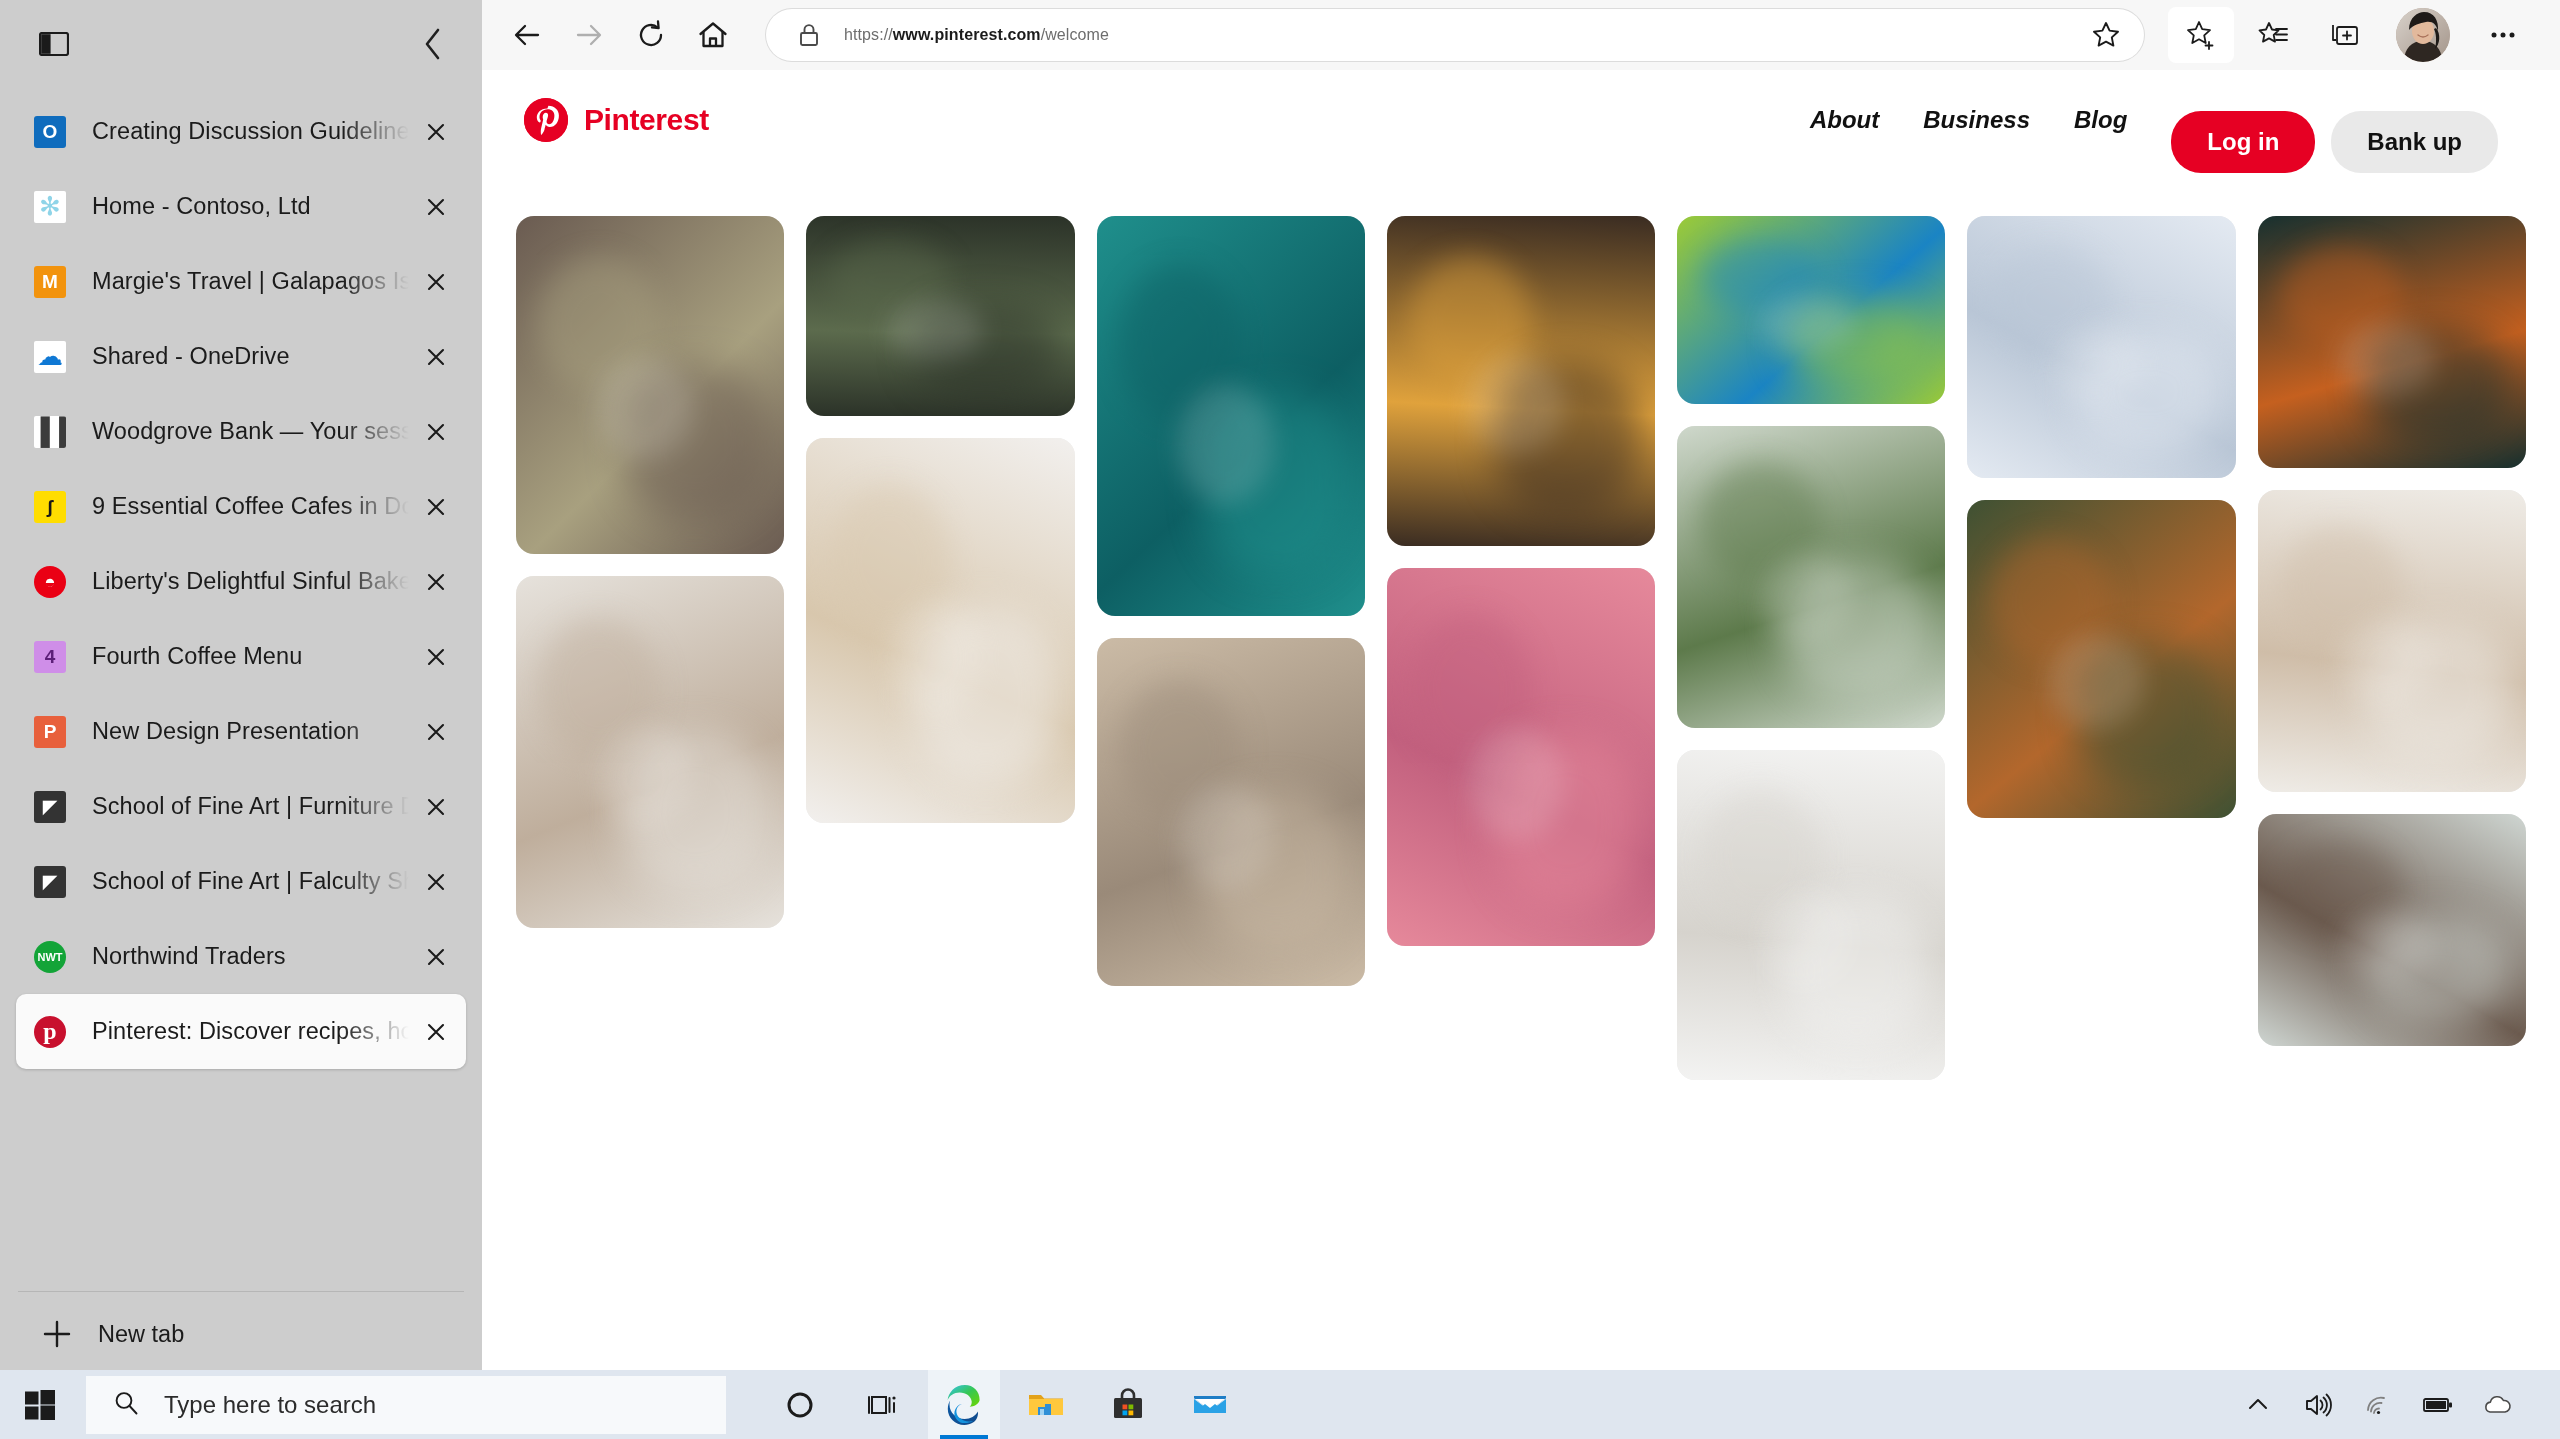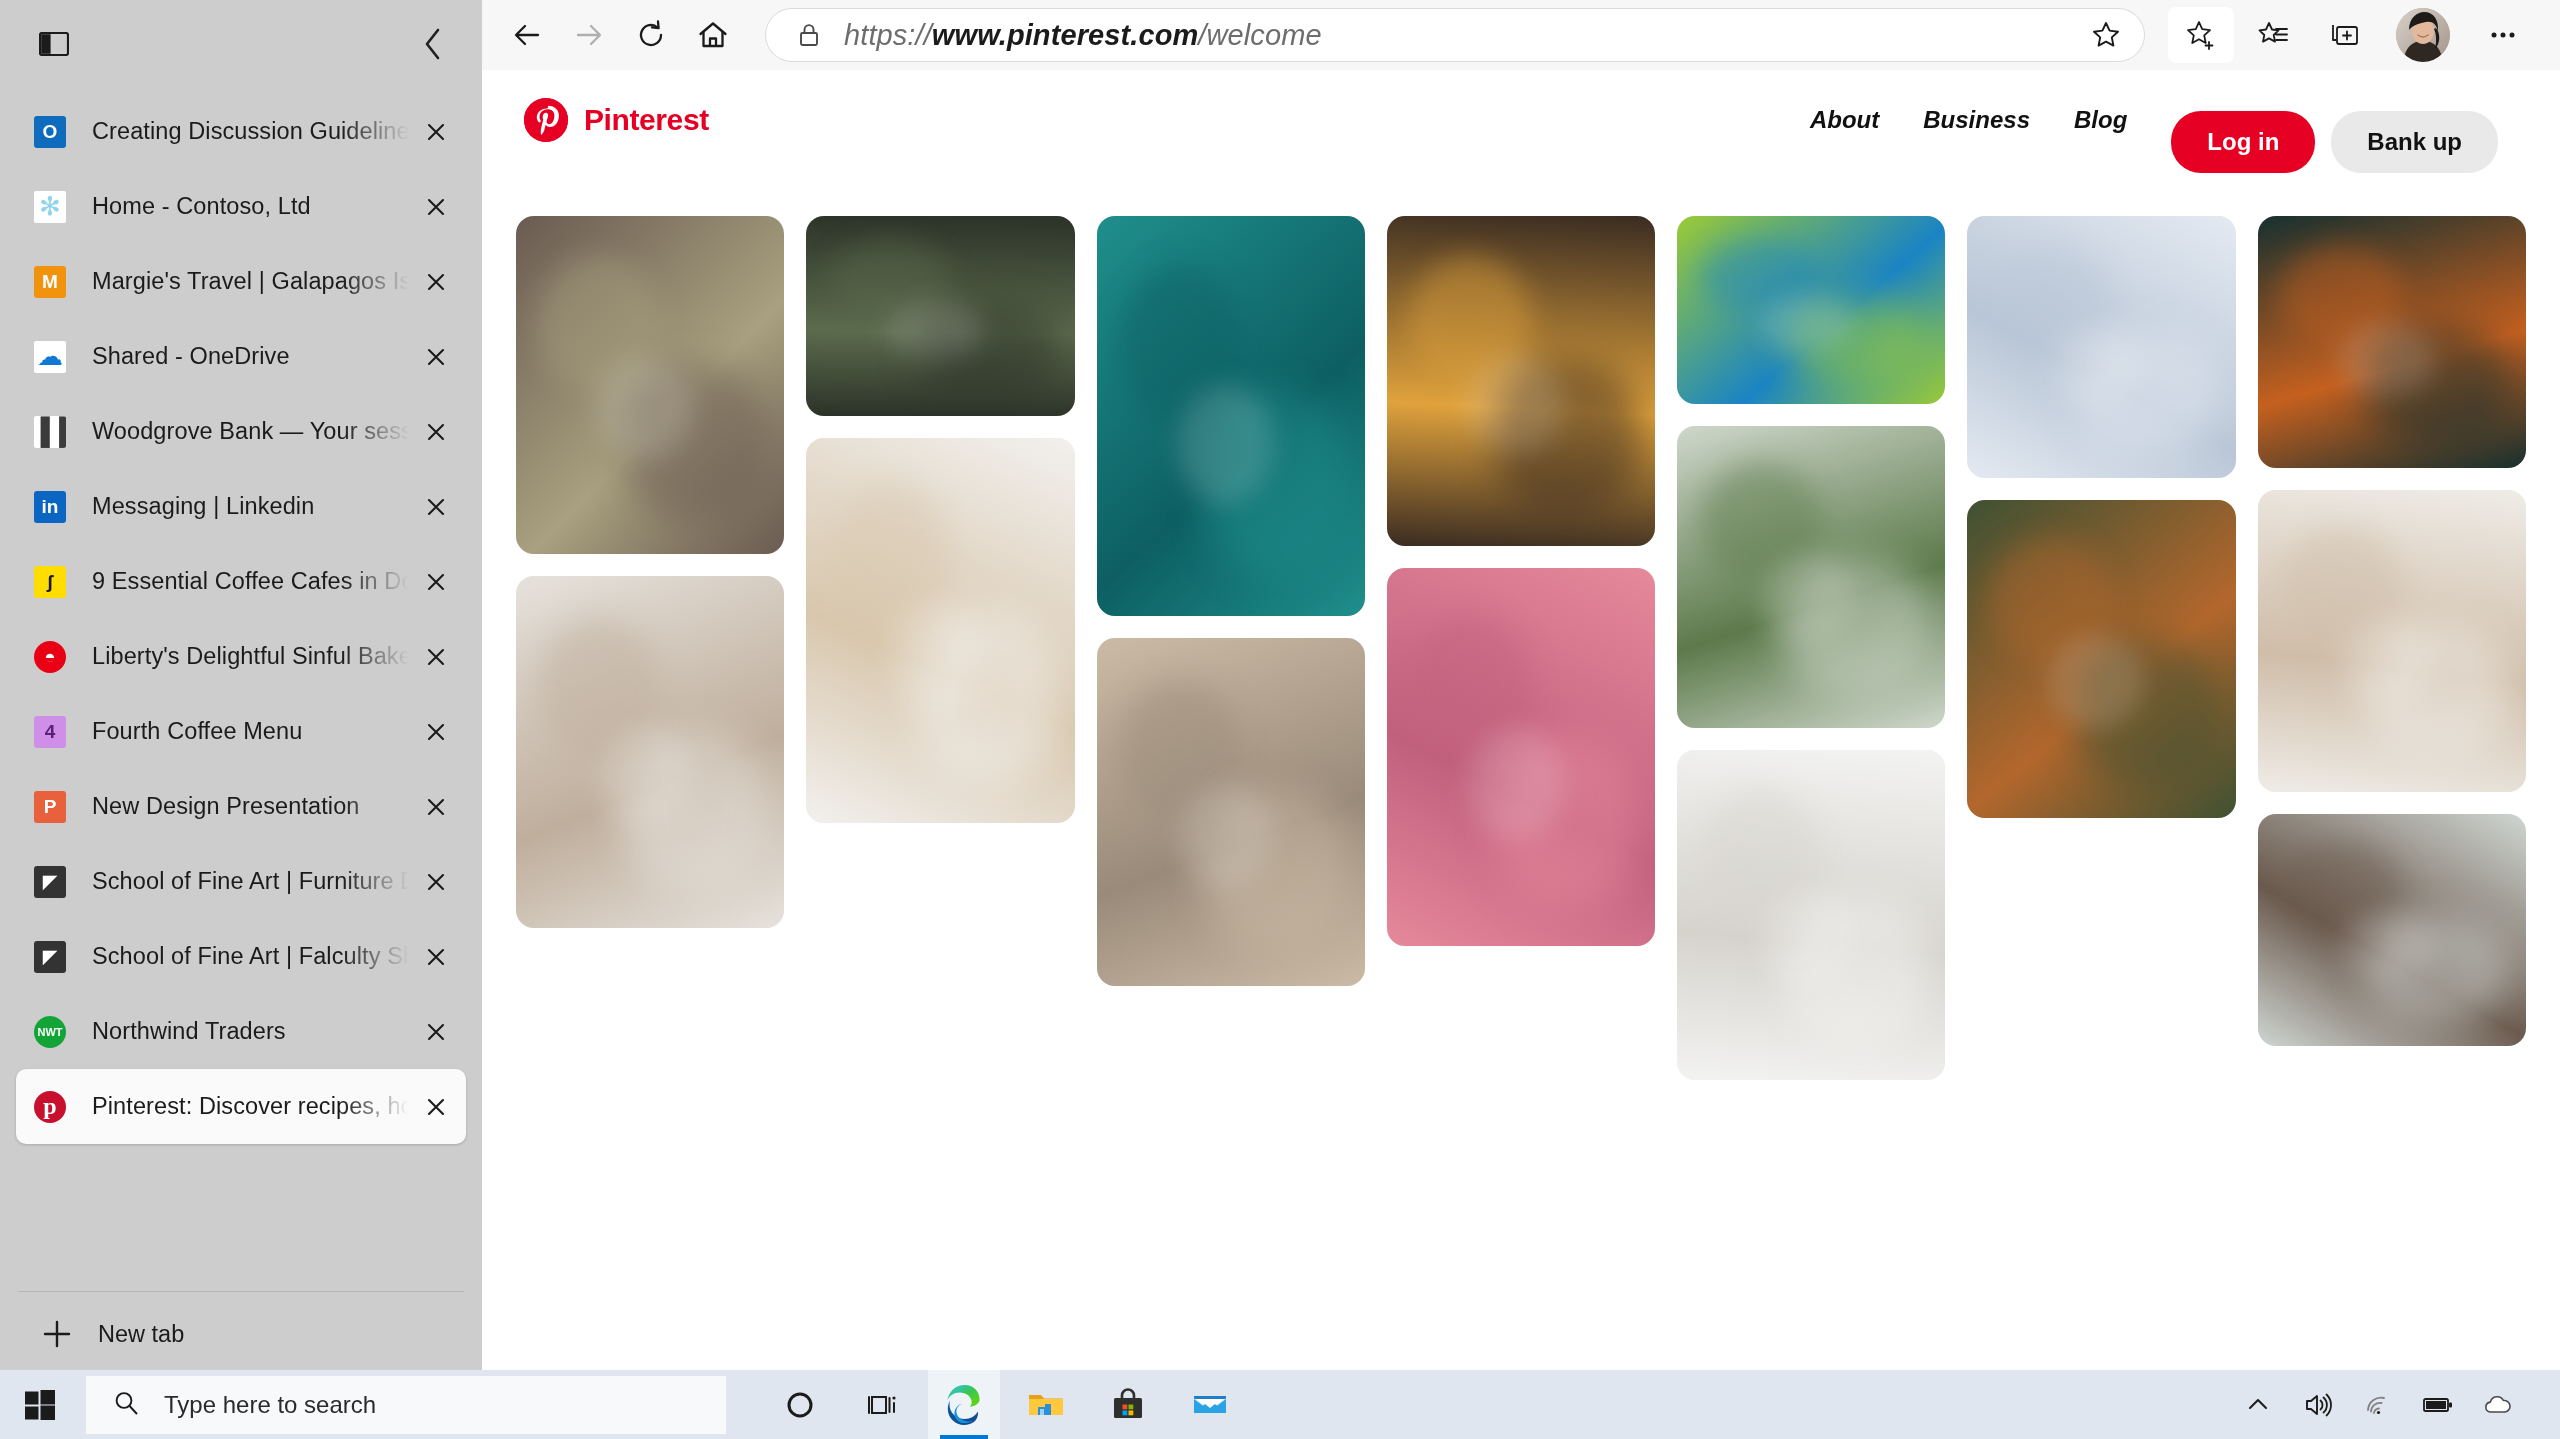--- a/index.html
+++ b/index.html
@@ -100,22 +100,22 @@
   .tbtn.disabled { opacity: .32; cursor: default; }
 
   .omnibox {
     flex: 1; height: 52px; margin: 0 18px 0 22px;
     background: #ffffff; border-radius: 26px;
     display: flex; align-items: center; padding: 0 14px 0 26px;
     box-shadow: 0 0 0 1px #dcdcdc;
   }
   .lock { width: 34px; flex: 0 0 34px; display: flex; align-items: center; justify-content: center; }
   .url {
-    flex: 1; font-size: 29px; color: #6d6d6d; white-space: nowrap;
-    padding-left: 18px; letter-spacing: .1px; font-style: italic;
+    flex: 1; font-size: 16px; color: #6d6d6d; white-space: nowrap;
+    padding-left: 18px; letter-spacing: .1px;
   }
   .url b { color: #1b1b1b; font-weight: 700; }
   .omni-star { width: 48px; flex: 0 0 48px; display: flex; align-items: center; justify-content: center; cursor: pointer; }
 
   .tbtn-r { width: 66px; height: 56px; border-radius: 8px; display: flex; align-items: center; justify-content: center; cursor: pointer; flex: 0 0 66px; margin-left: 6px;}
   .tbtn-r.boxed { background: #fff; }
   .avatar {
     width: 54px; height: 54px; border-radius: 50%; flex: 0 0 54px; margin: 0 14px 0 18px;
     overflow: hidden; cursor: pointer; position: relative;
     background: #b9a99c;
@@ -244,29 +244,20 @@
           <span class="vtab-title">Shared - OneDrive</span>
           <span class="vtab-close">
             <svg width="24" height="24" viewBox="0 0 24 24">
               <path d="M5 5 L19 19 M19 5 L5 19" stroke="#1b1b1b" stroke-width="2.1" stroke-linecap="round"></path>
             </svg>
           </span>
         </div>
         <div class="vtab">
           <span class="vtab-fav" style="background: rgb(255, 255, 255); color: rgb(59, 59, 59); border-radius: 2px; font-size: 26px;">▐▐</span>
           <span class="vtab-title">Woodgrove Bank — Your sessio</span>
-          <span class="vtab-close">
-            <svg width="24" height="24" viewBox="0 0 24 24">
-              <path d="M5 5 L19 19 M19 5 L5 19" stroke="#1b1b1b" stroke-width="2.1" stroke-linecap="round"></path>
-            </svg>
-          </span>
-        </div>
-        <div class="vtab">
-          <span class="vtab-fav" style="background: rgb(10, 102, 194); color: rgb(255, 255, 255);">in</span>
-          <span class="vtab-title">Messaging | Linkedin</span>
           <span class="vtab-close">
             <svg width="24" height="24" viewBox="0 0 24 24">
               <path d="M5 5 L19 19 M19 5 L5 19" stroke="#1b1b1b" stroke-width="2.1" stroke-linecap="round"></path>
             </svg>
           </span>
         </div>
         <div class="vtab">
           <span class="vtab-fav" style="background: rgb(255, 221, 0); color: rgb(23, 23, 23);">ʃ</span>
           <span class="vtab-title">9 Essential Coffee Cafes in Dow</span>
           <span class="vtab-close">

